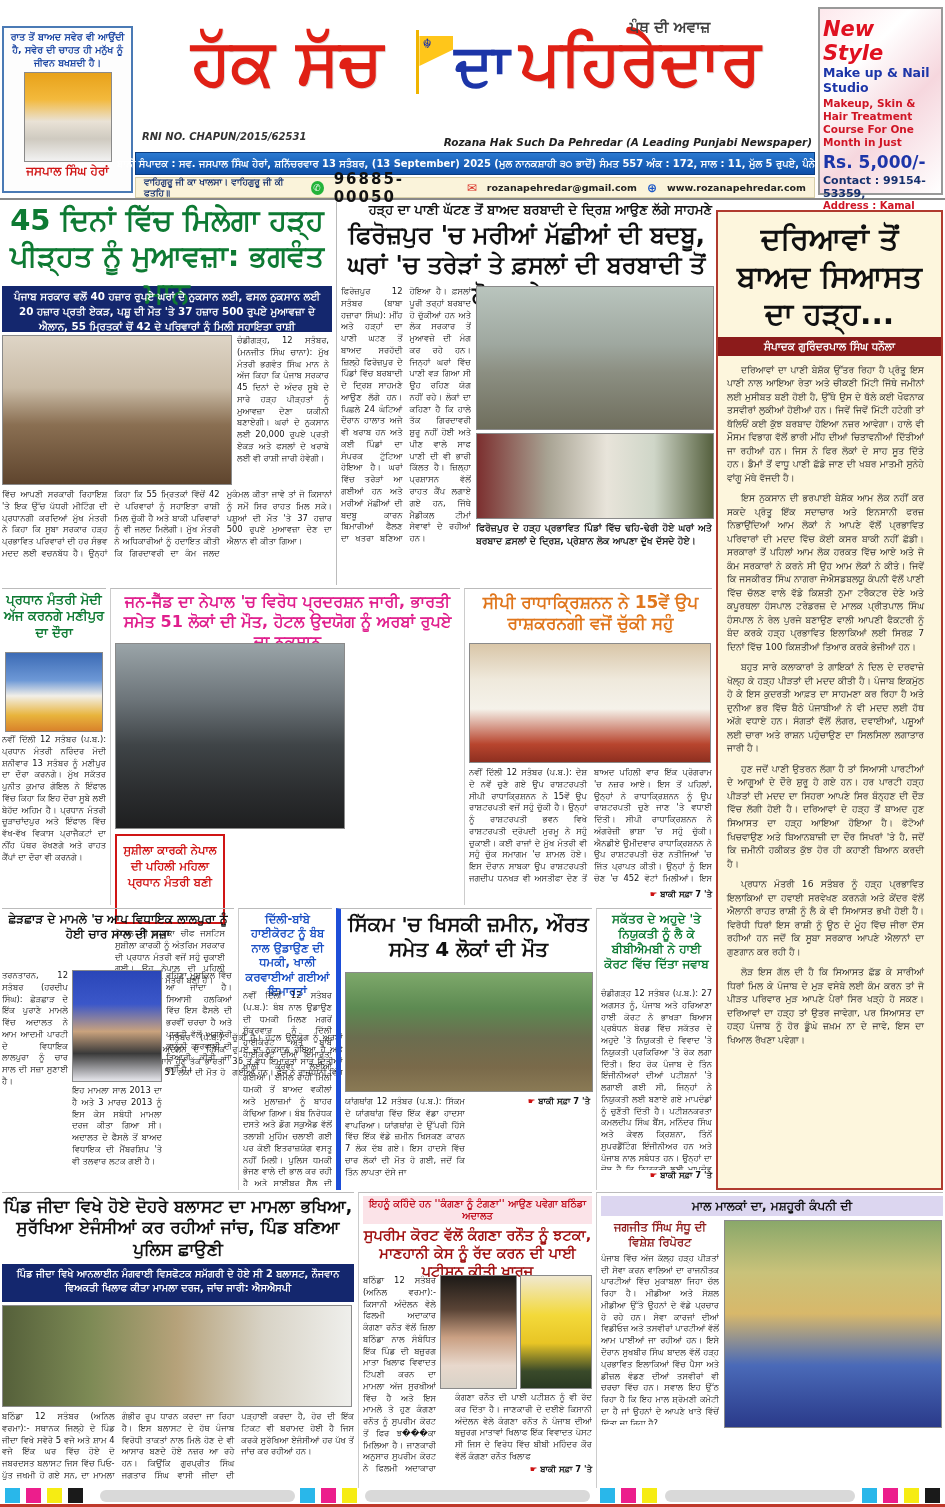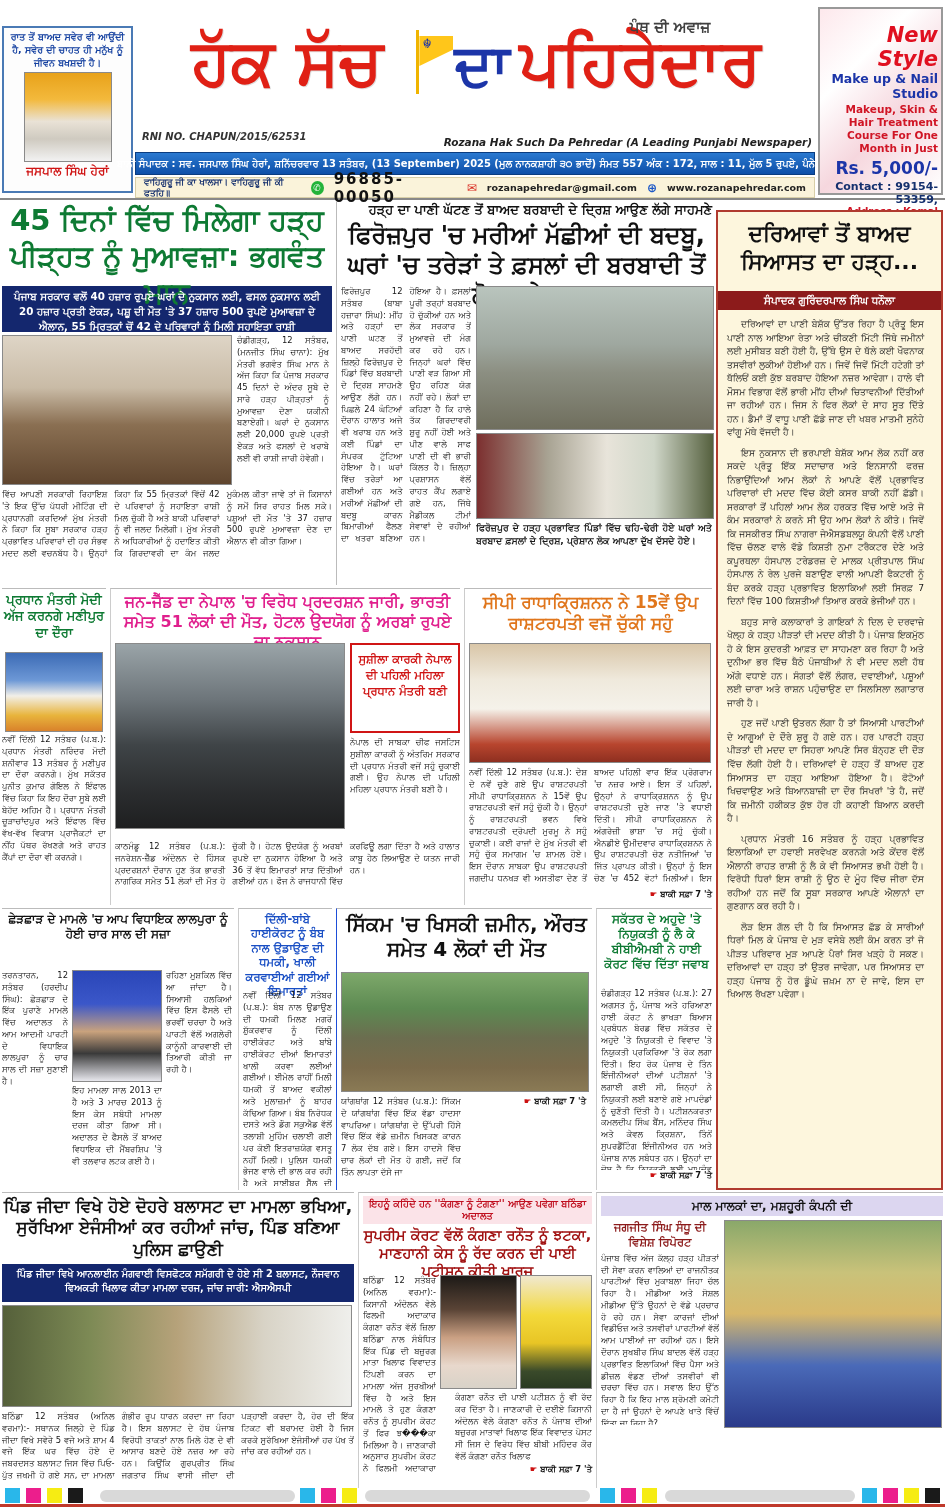--- a/index.html
+++ b/index.html
@@ -24,21 +24,21 @@
   .subtitle{font-style:italic;font-weight:bold;color:#222;font-size:10.5px;text-align:right;}
   .infobar{background:linear-gradient(180deg,#2a79d0,#0e4fa8);color:#fff;font-weight:bold;font-size:10.8px;display:flex;align-items:center;justify-content:center;border:1px solid #0a3c80;}
   .contactbar{background:#faf3da;border:1px solid #d8cfa8;display:flex;align-items:center;gap:10px;padding:0 8px;}
   .slogan{color:#15306e;font-weight:bold;font-size:9px;}
   .wa-num{font-weight:800;font-size:15px;letter-spacing:2px;color:#111;}
   .ct-small{font-size:9.5px;color:#222;font-weight:bold;}
   .icon{display:inline-block;}
   .wa-icon{color:#fff;background:#23b33a;border-radius:50%;width:14px;height:14px;line-height:14px;text-align:center;font-size:9px;}
   .mail-icon{color:#d93025;font-size:12px;}
   .web-icon{color:#1c58c7;font-size:12px;font-weight:bold;}
-  .adbox{border:2px solid #999;background:linear-gradient(135deg,#fde8ec 0%,#fff 30%,#f6d7de 60%,#fff 100%);text-align:right;padding:14px 3px;}
+  .adbox{border:2px solid #999;background:linear-gradient(135deg,#fde8ec 0%,#fff 30%,#f6d7de 60%,#fff 100%);text-align:left;padding:8px 3px;}
   .ad-title{color:#e01020;font-size:21px;font-weight:800;font-style:italic;}
   .ad-sub{color:#1c35a8;font-weight:800;font-size:12.5px;}
   .ad-offer{color:#d01525;font-weight:bold;font-size:10.5px;line-height:1.25;margin-top:2px;}
   .ad-price{color:#1c35a8;font-weight:800;font-size:17px;margin:2px 0;}
   .ad-contact{color:#15306e;font-weight:800;font-size:11px;}
   .ad-addr{color:#d01525;font-weight:bold;font-size:10px;line-height:1.2;}
   .flag{position:relative;width:52px;height:64px;}
   .flag-pole{position:absolute;left:24px;top:0;width:3px;height:64px;background:#f0b400;}
   .flag-cloth{position:absolute;left:27px;top:6px;width:34px;height:30px;background:#ffc61a;clip-path:polygon(0 0,100% 0,100% 45%,0 100%);}
   .flag-khanda{position:absolute;left:30px;top:6px;color:#1c35a8;font-size:13px;}
@@ -140,52 +140,52 @@
       <div style="width:236px;">
         <div class="photo" style="width:100%;height:142px;background:linear-gradient(180deg,#b9c4bd 0%,#9fa8a0 40%,#8c8f82 60%,#6f6e5d 100%);"></div>
         <div class="photo" style="width:100%;height:84px;margin-top:3px;background:linear-gradient(90deg,#7c2f2f 0%,#a8a393 30%,#e8e4da 55%,#cfd6c8 75%,#55603e 100%);"></div>
         <div class="caption" style="margin-top:3px;height:55px;overflow:hidden;">ਫਿਰੋਜ਼ਪੁਰ ਦੇ ਹੜ੍ਹ ਪ੍ਰਭਾਵਿਤ ਪਿੰਡਾਂ ਵਿੱਚ ਢਹਿ-ਢੇਰੀ ਹੋਏ ਘਰਾਂ ਅਤੇ ਬਰਬਾਦ ਫ਼ਸਲਾਂ ਦੇ ਦ੍ਰਿਸ਼, ਪ੍ਰੇਸ਼ਾਨ ਲੋਕ ਆਪਣਾ ਦੁੱਖ ਦੱਸਦੇ ਹੋਏ।</div>
       </div>
     </div>
     <div class="bodytxt" style="margin-top:3px;height:0px;overflow:hidden;">ਪ੍ਰਸ਼ਾਸਨ ਵੱਲੋਂ ਦਿੱਤੇ ਅੰਕੜਿਆਂ ਅਨੁਸਾਰ ਜ਼ਿਲ੍ਹੇ ਵਿੱਚ 192380 ਏਕੜ ਰਕਬਾ ਪ੍ਰਭਾਵਿਤ ਹੋਇਆ, 23,340 ਹੈਕਟੇਅਰ ਫਸਲ ਖਰਾਬ ਹੋਈ ਅਤੇ 4125 ਘਰਾਂ ਨੂੰ ਨੁਕਸਾਨ ਪੁੱਜਾ। ਪਿਛਲੇ 24 ਘੰਟਿਆਂ ਦੌਰਾਨ 460 ਲੋਕਾਂ ਨੂੰ ਸੁਰੱਖਿਅਤ ਥਾਵਾਂ 'ਤੇ ਪਹੁੰਚਾਇਆ ਗਿਆ, ਜਿਸ ਸਮੇਂ 22 ਕਿਸ਼ਤੀਆਂ ਬਚਾਅ ਕਾਰਜਾਂ ਵਿੱਚ ਲੱਗੀਆਂ ਹੋਈਆਂ ਹਨ।</div>
   </div>
 
   <div class="abs editorial" style="left:716px;top:210px;width:227px;height:980px;">
-    <div class="hl hl-black" style="font-size:22px;padding:8px 4px 16px;">ਦਰਿਆਵਾਂ ਤੋਂ ਬਾਅਦ ਸਿਆਸਤ ਦਾ ਹੜ੍ਹ...</div>
+    <div class="hl hl-black" style="font-size:30px;padding:8px 4px 4px;">ਦਰਿਆਵਾਂ ਤੋਂ ਬਾਅਦ ਸਿਆਸਤ ਦਾ ਹੜ੍ਹ...</div>
     <div class="ed-byline">ਸੰਪਾਦਕ ਗੁਰਿੰਦਰਪਾਲ ਸਿੰਘ ਧਨੌਲਾ</div>
     <div class="ed-body" style="height:860px;overflow:hidden;">
       <p>ਦਰਿਆਵਾਂ ਦਾ ਪਾਣੀ ਬੇਸ਼ੱਕ ਉੱਤਰ ਰਿਹਾ ਹੈ ਪ੍ਰੰਤੂ ਇਸ ਪਾਣੀ ਨਾਲ ਆਇਆ ਰੇਤਾ ਅਤੇ ਚੀਕਣੀ ਮਿੱਟੀ ਜਿੱਥੇ ਜਮੀਨਾਂ ਲਈ ਮੁਸੀਬਤ ਬਣੀ ਹੋਈ ਹੈ, ਉੱਥੇ ਉਸ ਦੇ ਥੱਲੇ ਕਈ ਖੌਫਨਾਕ ਤਸਵੀਰਾਂ ਲੁਕੀਆਂ ਹੋਈਆਂ ਹਨ। ਜਿਵੇਂ ਜਿਵੇਂ ਮਿੱਟੀ ਹਟੇਗੀ ਤਾਂ ਥੱਲਿਓਂ ਕਈ ਕੁੱਝ ਬਰਬਾਦ ਹੋਇਆ ਨਜ਼ਰ ਆਵੇਗਾ। ਹਾਲੇ ਵੀ ਮੌਸਮ ਵਿਭਾਗ ਵੱਲੋਂ ਭਾਰੀ ਮੀਂਹ ਦੀਆਂ ਚਿਤਾਵਨੀਆਂ ਦਿੱਤੀਆਂ ਜਾ ਰਹੀਆਂ ਹਨ। ਜਿਸ ਨੇ ਫਿਰ ਲੋਕਾਂ ਦੇ ਸਾਹ ਸੂਤ ਦਿੱਤੇ ਹਨ। ਡੈਮਾਂ ਤੋਂ ਵਾਧੂ ਪਾਣੀ ਛੱਡੇ ਜਾਣ ਦੀ ਖਬਰ ਮਾਤਮੀ ਸੁਨੇਹੇ ਵਾਂਗੂ ਮੱਥੇ ਵੱਜਦੀ ਹੈ।</p>
       <p>ਇਸ ਨੁਕਸਾਨ ਦੀ ਭਰਪਾਈ ਬੇਸ਼ੱਕ ਆਮ ਲੋਕ ਨਹੀਂ ਕਰ ਸਕਦੇ ਪ੍ਰੰਤੂ ਇੱਕ ਸਦਾਚਾਰ ਅਤੇ ਇਨਸਾਨੀ ਫਰਜ਼ ਨਿਭਾਉਂਦਿਆਂ ਆਮ ਲੋਕਾਂ ਨੇ ਆਪਣੇ ਵੱਲੋਂ ਪ੍ਰਭਾਵਿਤ ਪਰਿਵਾਰਾਂ ਦੀ ਮਦਦ ਵਿੱਚ ਕੋਈ ਕਸਰ ਬਾਕੀ ਨਹੀਂ ਛੱਡੀ। ਸਰਕਾਰਾਂ ਤੋਂ ਪਹਿਲਾਂ ਆਮ ਲੋਕ ਹਰਕਤ ਵਿੱਚ ਆਏ ਅਤੇ ਜੋ ਕੰਮ ਸਰਕਾਰਾਂ ਨੇ ਕਰਨੇ ਸੀ ਉਹ ਆਮ ਲੋਕਾਂ ਨੇ ਕੀਤੇ। ਜਿਵੇਂ ਕਿ ਜਸਕੀਰਤ ਸਿੰਘ ਨਾਗਰਾ ਜੇਐਸਡਬਲਯੂ ਕੰਪਨੀ ਵੱਲੋਂ ਪਾਣੀ ਵਿੱਚ ਚੱਲਣ ਵਾਲੇ ਵੱਡੇ ਕਿਸ਼ਤੀ ਨੁਮਾ ਟਰੈਕਟਰ ਦੇਣੇ ਅਤੇ ਕਪੂਰਥਲਾ ਹੰਸਪਾਲ ਟਰੇਡਰਜ਼ ਦੇ ਮਾਲਕ ਪ੍ਰੀਤਪਾਲ ਸਿੰਘ ਹੰਸਪਾਲ ਨੇ ਰੇਲ ਪੁਰਜੇ ਬਣਾਉਣ ਵਾਲੀ ਆਪਣੀ ਫੈਕਟਰੀ ਨੂੰ ਬੰਦ ਕਰਕੇ ਹੜ੍ਹ ਪ੍ਰਭਾਵਿਤ ਇਲਾਕਿਆਂ ਲਈ ਸਿਰਫ਼ 7 ਦਿਨਾਂ ਵਿੱਚ 100 ਕਿਸ਼ਤੀਆਂ ਤਿਆਰ ਕਰਕੇ ਭੇਜੀਆਂ ਹਨ।</p>
       <p>ਬਹੁਤ ਸਾਰੇ ਕਲਾਕਾਰਾਂ ਤੇ ਗਾਇਕਾਂ ਨੇ ਦਿਲ ਦੇ ਦਰਵਾਜ਼ੇ ਖੋਲ੍ਹ ਕੇ ਹੜ੍ਹ ਪੀੜਤਾਂ ਦੀ ਮਦਦ ਕੀਤੀ ਹੈ। ਪੰਜਾਬ ਇਕਮੁੱਠ ਹੋ ਕੇ ਇਸ ਕੁਦਰਤੀ ਆਫ਼ਤ ਦਾ ਸਾਹਮਣਾ ਕਰ ਰਿਹਾ ਹੈ ਅਤੇ ਦੁਨੀਆ ਭਰ ਵਿੱਚ ਬੈਠੇ ਪੰਜਾਬੀਆਂ ਨੇ ਵੀ ਮਦਦ ਲਈ ਹੱਥ ਅੱਗੇ ਵਧਾਏ ਹਨ। ਸੰਗਤਾਂ ਵੱਲੋਂ ਲੰਗਰ, ਦਵਾਈਆਂ, ਪਸ਼ੂਆਂ ਲਈ ਚਾਰਾ ਅਤੇ ਰਾਸ਼ਨ ਪਹੁੰਚਾਉਣ ਦਾ ਸਿਲਸਿਲਾ ਲਗਾਤਾਰ ਜਾਰੀ ਹੈ।</p>
       <p>ਹੁਣ ਜਦੋਂ ਪਾਣੀ ਉਤਰਨ ਲੱਗਾ ਹੈ ਤਾਂ ਸਿਆਸੀ ਪਾਰਟੀਆਂ ਦੇ ਆਗੂਆਂ ਦੇ ਦੌਰੇ ਸ਼ੁਰੂ ਹੋ ਗਏ ਹਨ। ਹਰ ਪਾਰਟੀ ਹੜ੍ਹ ਪੀੜਤਾਂ ਦੀ ਮਦਦ ਦਾ ਸਿਹਰਾ ਆਪਣੇ ਸਿਰ ਬੰਨ੍ਹਣ ਦੀ ਦੌੜ ਵਿੱਚ ਲੱਗੀ ਹੋਈ ਹੈ। ਦਰਿਆਵਾਂ ਦੇ ਹੜ੍ਹ ਤੋਂ ਬਾਅਦ ਹੁਣ ਸਿਆਸਤ ਦਾ ਹੜ੍ਹ ਆਇਆ ਹੋਇਆ ਹੈ। ਫੋਟੋਆਂ ਖਿਚਵਾਉਣ ਅਤੇ ਬਿਆਨਬਾਜ਼ੀ ਦਾ ਦੌਰ ਸਿਖਰਾਂ 'ਤੇ ਹੈ, ਜਦੋਂ ਕਿ ਜ਼ਮੀਨੀ ਹਕੀਕਤ ਕੁੱਝ ਹੋਰ ਹੀ ਕਹਾਣੀ ਬਿਆਨ ਕਰਦੀ ਹੈ।</p>
       <p>ਪ੍ਰਧਾਨ ਮੰਤਰੀ 16 ਸਤੰਬਰ ਨੂੰ ਹੜ੍ਹ ਪ੍ਰਭਾਵਿਤ ਇਲਾਕਿਆਂ ਦਾ ਹਵਾਈ ਸਰਵੇਖਣ ਕਰਨਗੇ ਅਤੇ ਕੇਂਦਰ ਵੱਲੋਂ ਐਲਾਨੀ ਰਾਹਤ ਰਾਸ਼ੀ ਨੂੰ ਲੈ ਕੇ ਵੀ ਸਿਆਸਤ ਭਖੀ ਹੋਈ ਹੈ। ਵਿਰੋਧੀ ਧਿਰਾਂ ਇਸ ਰਾਸ਼ੀ ਨੂੰ ਊਠ ਦੇ ਮੂੰਹ ਵਿੱਚ ਜੀਰਾ ਦੱਸ ਰਹੀਆਂ ਹਨ ਜਦੋਂ ਕਿ ਸੂਬਾ ਸਰਕਾਰ ਆਪਣੇ ਐਲਾਨਾਂ ਦਾ ਗੁਣਗਾਨ ਕਰ ਰਹੀ ਹੈ।</p>
       <p>ਲੋੜ ਇਸ ਗੱਲ ਦੀ ਹੈ ਕਿ ਸਿਆਸਤ ਛੱਡ ਕੇ ਸਾਰੀਆਂ ਧਿਰਾਂ ਮਿਲ ਕੇ ਪੰਜਾਬ ਦੇ ਮੁੜ ਵਸੇਬੇ ਲਈ ਕੰਮ ਕਰਨ ਤਾਂ ਜੋ ਪੀੜਤ ਪਰਿਵਾਰ ਮੁੜ ਆਪਣੇ ਪੈਰਾਂ ਸਿਰ ਖੜ੍ਹੇ ਹੋ ਸਕਣ। ਦਰਿਆਵਾਂ ਦਾ ਹੜ੍ਹ ਤਾਂ ਉਤਰ ਜਾਵੇਗਾ, ਪਰ ਸਿਆਸਤ ਦਾ ਹੜ੍ਹ ਪੰਜਾਬ ਨੂੰ ਹੋਰ ਡੂੰਘੇ ਜ਼ਖ਼ਮ ਨਾ ਦੇ ਜਾਵੇ, ਇਸ ਦਾ ਖਿਆਲ ਰੱਖਣਾ ਪਵੇਗਾ।</p>
     </div>
   </div>
 
   <div class="abs" style="left:2px;top:588px;width:104px;height:317px;border-top:1px solid #bbb;padding-top:3px;">
     <div class="hl hl-green" style="font-size:13px;height:58px;">ਪ੍ਰਧਾਨ ਮੰਤਰੀ ਮੋਦੀ ਅੱਜ ਕਰਨਗੇ ਮਣੀਪੁਰ ਦਾ ਦੌਰਾ</div>
     <div class="photo" style="width:96px;height:78px;margin:2px auto;background:linear-gradient(180deg,#3c6bb5 0%,#6d98d6 35%,#f2efe8 55%,#e8b43c 80%,#d9822b 100%);"></div>
     <div class="bodytxt" style="height:168px;overflow:hidden;">ਨਵੀਂ ਦਿੱਲੀ 12 ਸਤੰਬਰ (ਪ.ਬ.): ਪ੍ਰਧਾਨ ਮੰਤਰੀ ਨਰਿੰਦਰ ਮੋਦੀ ਸ਼ਨੀਵਾਰ 13 ਸਤੰਬਰ ਨੂੰ ਮਣੀਪੁਰ ਦਾ ਦੌਰਾ ਕਰਨਗੇ। ਮੁੱਖ ਸਕੱਤਰ ਪੁਨੀਤ ਕੁਮਾਰ ਗੋਇਲ ਨੇ ਇੰਫਾਲ ਵਿੱਚ ਕਿਹਾ ਕਿ ਇਹ ਦੌਰਾ ਸੂਬੇ ਲਈ ਬੇਹੱਦ ਅਹਿਮ ਹੈ। ਪ੍ਰਧਾਨ ਮੰਤਰੀ ਚੂੜਾਚਾਂਦਪੁਰ ਅਤੇ ਇੰਫਾਲ ਵਿੱਚ ਵੱਖ-ਵੱਖ ਵਿਕਾਸ ਪ੍ਰਾਜੈਕਟਾਂ ਦਾ ਨੀਂਹ ਪੱਥਰ ਰੱਖਣਗੇ ਅਤੇ ਰਾਹਤ ਕੈਂਪਾਂ ਦਾ ਦੌਰਾ ਵੀ ਕਰਨਗੇ।</div>
   </div>
 
   <div class="abs" style="left:110px;top:588px;width:350px;height:317px;border-top:1px solid #bbb;border-left:1px solid #ccc;padding:3px 0 0 4px;">
     <div class="hl hl-pink" style="font-size:16px;height:48px;">ਜਨ-ਜੈੱਡ ਦਾ ਨੇਪਾਲ 'ਚ ਵਿਰੋਧ ਪ੍ਰਦਰਸ਼ਨ ਜਾਰੀ, ਭਾਰਤੀ ਸਮੇਤ 51 ਲੋਕਾਂ ਦੀ ਮੌਤ, ਹੋਟਲ ਉਦਯੋਗ ਨੂੰ ਅਰਬਾਂ ਰੁਪਏ ਦਾ ਨੁਕਸਾਨ</div>
-    <div style="display:flex;gap:5px;margin-top:3px;">
+    <div style="display:flex;gap:5px;margin-top:3px;flex-direction:column;">
       <div class="photo" style="width:228px;height:184px;background:linear-gradient(180deg,#9aa4a8 0%,#6d757a 30%,#3f4447 55%,#2b2d2f 80%,#1e1f20 100%);"></div>
       <div style="width:110px;">
         <div class="redbox" style="height:74px;">ਸੁਸ਼ੀਲਾ ਕਾਰਕੀ ਨੇਪਾਲ ਦੀ ਪਹਿਲੀ ਮਹਿਲਾ ਪ੍ਰਧਾਨ ਮੰਤਰੀ ਬਣੀ</div>
         <div class="bodytxt" style="margin-top:4px;height:100px;overflow:hidden;">ਨੇਪਾਲ ਦੀ ਸਾਬਕਾ ਚੀਫ ਜਸਟਿਸ ਸੁਸ਼ੀਲਾ ਕਾਰਕੀ ਨੂੰ ਅੰਤਰਿਮ ਸਰਕਾਰ ਦੀ ਪ੍ਰਧਾਨ ਮੰਤਰੀ ਵਜੋਂ ਸਹੁੰ ਚੁਕਾਈ ਗਈ। ਉਹ ਨੇਪਾਲ ਦੀ ਪਹਿਲੀ ਮਹਿਲਾ ਪ੍ਰਧਾਨ ਮੰਤਰੀ ਬਣੀ ਹੈ।</div>
       </div>
     </div>
     <div class="bodytxt cols3" style="margin-top:4px;height:70px;overflow:hidden;">ਕਾਠਮੰਡੂ 12 ਸਤੰਬਰ (ਪ.ਬ.): ਜਨਰੇਸ਼ਨ-ਜ਼ੈੱਡ ਅੰਦੋਲਨ ਦੇ ਹਿੰਸਕ ਪ੍ਰਦਰਸ਼ਨਾਂ ਦੌਰਾਨ ਹੁਣ ਤੱਕ ਭਾਰਤੀ ਨਾਗਰਿਕ ਸਮੇਤ 51 ਲੋਕਾਂ ਦੀ ਮੌਤ ਹੋ ਚੁੱਕੀ ਹੈ। ਹੋਟਲ ਉਦਯੋਗ ਨੂੰ ਅਰਬਾਂ ਰੁਪਏ ਦਾ ਨੁਕਸਾਨ ਹੋਇਆ ਹੈ ਅਤੇ 36 ਤੋਂ ਵੱਧ ਇਮਾਰਤਾਂ ਸਾੜ ਦਿੱਤੀਆਂ ਗਈਆਂ ਹਨ। ਫੌਜ ਨੇ ਰਾਜਧਾਨੀ ਵਿੱਚ ਕਰਫਿਊ ਲਗਾ ਦਿੱਤਾ ਹੈ ਅਤੇ ਹਾਲਾਤ ਕਾਬੂ ਹੇਠ ਲਿਆਉਣ ਦੇ ਯਤਨ ਜਾਰੀ ਹਨ।</div>
   </div>
 
   <div class="abs" style="left:464px;top:588px;width:248px;height:317px;border-top:1px solid #bbb;border-left:1px solid #ccc;padding:3px 0 0 4px;">
-    <div class="hl hl-orange" style="font-size:17px;height:48px;">ਸੀਪੀ ਰਾਧਾਕ੍ਰਿਸ਼ਨਨ ਨੇ 15ਵੇਂ ਉਪ ਰਾਸ਼ਟਰਪਤੀ ਵਜੋਂ ਚੁੱਕੀ ਸਹੁੰ</div>
+    <div class="hl hl-orange" style="font-size:17px;height:48px;">ਸੀਪੀ ਰਾਧਾਕ੍ਰਿਸ਼ਨਨ ਨੇ 15ਵੇਂ ਉਪ ਰਾਸ਼ਕਰਨਗੀ ਵਜੋਂ ਚੁੱਕੀ ਸਹੁੰ</div>
     <div class="photo" style="width:240px;height:118px;margin-top:3px;background:linear-gradient(180deg,#d9c6a8 0%,#efe9dc 30%,#f5f2ea 55%,#b8452e 85%,#8e2f20 100%);"></div>
     <div style="display:flex;gap:4px;margin-top:4px;">
       <div class="bodytxt cols2" style="width:100%;height:122px;overflow:hidden;">ਨਵੀਂ ਦਿੱਲੀ 12 ਸਤੰਬਰ (ਪ.ਬ.): ਦੇਸ਼ ਦੇ ਨਵੇਂ ਚੁਣੇ ਗਏ ਉਪ ਰਾਸ਼ਟਰਪਤੀ ਸੀਪੀ ਰਾਧਾਕ੍ਰਿਸ਼ਨਨ ਨੇ 15ਵੇਂ ਉਪ ਰਾਸ਼ਟਰਪਤੀ ਵਜੋਂ ਸਹੁੰ ਚੁੱਕੀ ਹੈ। ਉਨ੍ਹਾਂ ਨੂੰ ਰਾਸ਼ਟਰਪਤੀ ਭਵਨ ਵਿਖੇ ਰਾਸ਼ਟਰਪਤੀ ਦ੍ਰੋਪਦੀ ਮੁਰਮੂ ਨੇ ਸਹੁੰ ਚੁਕਾਈ। ਕਈ ਰਾਜਾਂ ਦੇ ਮੁੱਖ ਮੰਤਰੀ ਵੀ ਸਹੁੰ ਚੁੱਕ ਸਮਾਗਮ 'ਚ ਸ਼ਾਮਲ ਹੋਏ। ਇਸ ਦੌਰਾਨ ਸਾਬਕਾ ਉਪ ਰਾਸ਼ਟਰਪਤੀ ਜਗਦੀਪ ਧਨਖੜ ਵੀ ਅਸਤੀਫਾ ਦੇਣ ਤੋਂ ਬਾਅਦ ਪਹਿਲੀ ਵਾਰ ਇੱਕ ਪ੍ਰੋਗਰਾਮ 'ਚ ਨਜ਼ਰ ਆਏ। ਇਸ ਤੋਂ ਪਹਿਲਾਂ, ਉਨ੍ਹਾਂ ਨੇ ਰਾਧਾਕ੍ਰਿਸ਼ਨਨ ਨੂੰ ਉਪ ਰਾਸ਼ਟਰਪਤੀ ਚੁਣੇ ਜਾਣ 'ਤੇ ਵਧਾਈ ਦਿੱਤੀ। ਸੀਪੀ ਰਾਧਾਕ੍ਰਿਸ਼ਨਨ ਨੇ ਅੰਗਰੇਜ਼ੀ ਭਾਸ਼ਾ 'ਚ ਸਹੁੰ ਚੁੱਕੀ। ਐਨਡੀਏ ਉਮੀਦਵਾਰ ਰਾਧਾਕ੍ਰਿਸ਼ਨਨ ਨੇ ਉਪ ਰਾਸ਼ਟਰਪਤੀ ਚੋਣ ਨਤੀਜਿਆਂ 'ਚ ਜਿੱਤ ਪ੍ਰਾਪਤ ਕੀਤੀ। ਉਨ੍ਹਾਂ ਨੂੰ ਇਸ ਚੋਣ 'ਚ 452 ਵੋਟਾਂ ਮਿਲੀਆਂ। ਇਸ ਚੋਣ 'ਚ ਇੰਡੀਆ ਅਲਾਇੰਸ ਦੇ ਉਮੀਦਵਾਰ</div>
     </div>
     <div class="cont" style="text-align:right;"><span>ਬਾਕੀ ਸਫ਼ਾ 7 'ਤੇ</span></div>
   </div>
 
   <div class="abs" style="left:2px;top:908px;width:232px;height:282px;border-top:1px solid #bbb;padding-top:3px;">
     <div class="hl hl-black" style="font-size:12px;height:54px;">ਛੇੜਛਾੜ ਦੇ ਮਾਮਲੇ 'ਚ ਆਪ ਵਿਧਾਇਕ ਲਾਲਪੁਰਾ ਨੂੰ ਹੋਈ ਚਾਰ ਸਾਲ ਦੀ ਸਜ਼ਾ</div>
     <div style="display:flex;gap:4px;margin-top:4px;">
@@ -196,21 +196,21 @@
       </div>
       <div class="bodytxt" style="width:66px;height:216px;overflow:hidden;">ਰਹਿਣਾ ਮੁਸ਼ਕਿਲ ਵਿੱਚ ਆ ਜਾਂਦਾ ਹੈ। ਸਿਆਸੀ ਹਲਕਿਆਂ ਵਿੱਚ ਇਸ ਫੈਸਲੇ ਦੀ ਭਰਵੀਂ ਚਰਚਾ ਹੈ ਅਤੇ ਪਾਰਟੀ ਵੱਲੋਂ ਅਗਲੇਰੀ ਕਾਨੂੰਨੀ ਕਾਰਵਾਈ ਦੀ ਤਿਆਰੀ ਕੀਤੀ ਜਾ ਰਹੀ ਹੈ।</div>
     </div>
   </div>
 
   <div class="abs" style="left:238px;top:908px;width:94px;height:282px;border-top:1px solid #bbb;border-left:1px solid #ccc;padding:3px 0 0 4px;">
     <div class="hl hl-blue" style="font-size:11.5px;height:78px;">ਦਿੱਲੀ-ਬਾਂਬੇ ਹਾਈਕੋਰਟ ਨੂੰ ਬੰਬ ਨਾਲ ਉਡਾਉਣ ਦੀ ਧਮਕੀ, ਖਾਲੀ ਕਰਵਾਈਆਂ ਗਈਆਂ ਇਮਾਰਤਾਂ</div>
     <div class="bodytxt" style="height:196px;overflow:hidden;">ਨਵੀਂ ਦਿੱਲੀ 12 ਸਤੰਬਰ (ਪ.ਬ.): ਬੰਬ ਨਾਲ ਉਡਾਉਣ ਦੀ ਧਮਕੀ ਮਿਲਣ ਮਗਰੋਂ ਸ਼ੁੱਕਰਵਾਰ ਨੂੰ ਦਿੱਲੀ ਹਾਈਕੋਰਟ ਅਤੇ ਬਾਂਬੇ ਹਾਈਕੋਰਟ ਦੀਆਂ ਇਮਾਰਤਾਂ ਖਾਲੀ ਕਰਵਾ ਲਈਆਂ ਗਈਆਂ। ਈਮੇਲ ਰਾਹੀਂ ਮਿਲੀ ਧਮਕੀ ਤੋਂ ਬਾਅਦ ਵਕੀਲਾਂ ਅਤੇ ਮੁਲਾਜ਼ਮਾਂ ਨੂੰ ਬਾਹਰ ਕੱਢਿਆ ਗਿਆ। ਬੰਬ ਨਿਰੋਧਕ ਦਸਤੇ ਅਤੇ ਡੌਗ ਸਕੁਐਡ ਵੱਲੋਂ ਤਲਾਸ਼ੀ ਮੁਹਿੰਮ ਚਲਾਈ ਗਈ ਪਰ ਕੋਈ ਇਤਰਾਜ਼ਯੋਗ ਵਸਤੂ ਨਹੀਂ ਮਿਲੀ। ਪੁਲਿਸ ਧਮਕੀ ਭੇਜਣ ਵਾਲੇ ਦੀ ਭਾਲ ਕਰ ਰਹੀ ਹੈ ਅਤੇ ਸਾਈਬਰ ਸੈੱਲ ਦੀ ਮਦਦ ਲਈ ਜਾ ਰਹੀ ਹੈ। ਜਾਂਚ ਜਾਰੀ ਹੈ।</div>
   </div>
 
-  <div class="abs" style="left:336px;top:908px;width:256px;height:282px;border-top:1px solid #bbb;border-left:1px solid #1d4ed8;padding:3px 0 0 4px;">
+  <div class="abs" style="left:336px;top:908px;width:256px;height:282px;border-top:1px solid #bbb;border-left:5px solid #1d4ed8;padding:3px 0 0 4px;">
     <div class="hl hl-black" style="font-size:20px;height:58px;">ਸਿੱਕਮ 'ਚ ਖਿਸਕੀ ਜ਼ਮੀਨ, ਔਰਤ ਸਮੇਤ 4 ਲੋਕਾਂ ਦੀ ਮੌਤ</div>
     <div class="photo" style="width:246px;height:118px;margin-top:2px;background:linear-gradient(180deg,#7da86a 0%,#5d8a52 30%,#6b6d4f 55%,#7a6a4a 80%,#8a7a55 100%);"></div>
     <div style="display:flex;gap:5px;margin-top:4px;">
       <div class="bodytxt" style="width:120px;height:88px;overflow:hidden;">ਯਾਂਗਥਾਂਗ 12 ਸਤੰਬਰ (ਪ.ਬ.): ਸਿੱਕਮ ਦੇ ਯਾਂਗਥਾਂਗ ਵਿੱਚ ਇੱਕ ਵੱਡਾ ਹਾਦਸਾ ਵਾਪਰਿਆ। ਯਾਂਗਥਾਂਗ ਦੇ ਉੱਪਰੀ ਹਿੱਸੇ ਵਿੱਚ ਇੱਕ ਵੱਡੇ ਜ਼ਮੀਨ ਖਿਸਕਣ ਕਾਰਨ 7 ਲੋਕ ਦੱਬ ਗਏ। ਇਸ ਹਾਦਸੇ ਵਿੱਚ ਚਾਰ ਲੋਕਾਂ ਦੀ ਮੌਤ ਹੋ ਗਈ, ਜਦੋਂ ਕਿ ਤਿੰਨ ਲਾਪਤਾ ਦੱਸੇ ਜਾ</div>
       <div style="width:120px;">
         <div class="cont" style="text-align:right;"><span>ਬਾਕੀ ਸਫ਼ਾ 7 'ਤੇ</span></div>
       </div>
     </div>
   </div>
 

